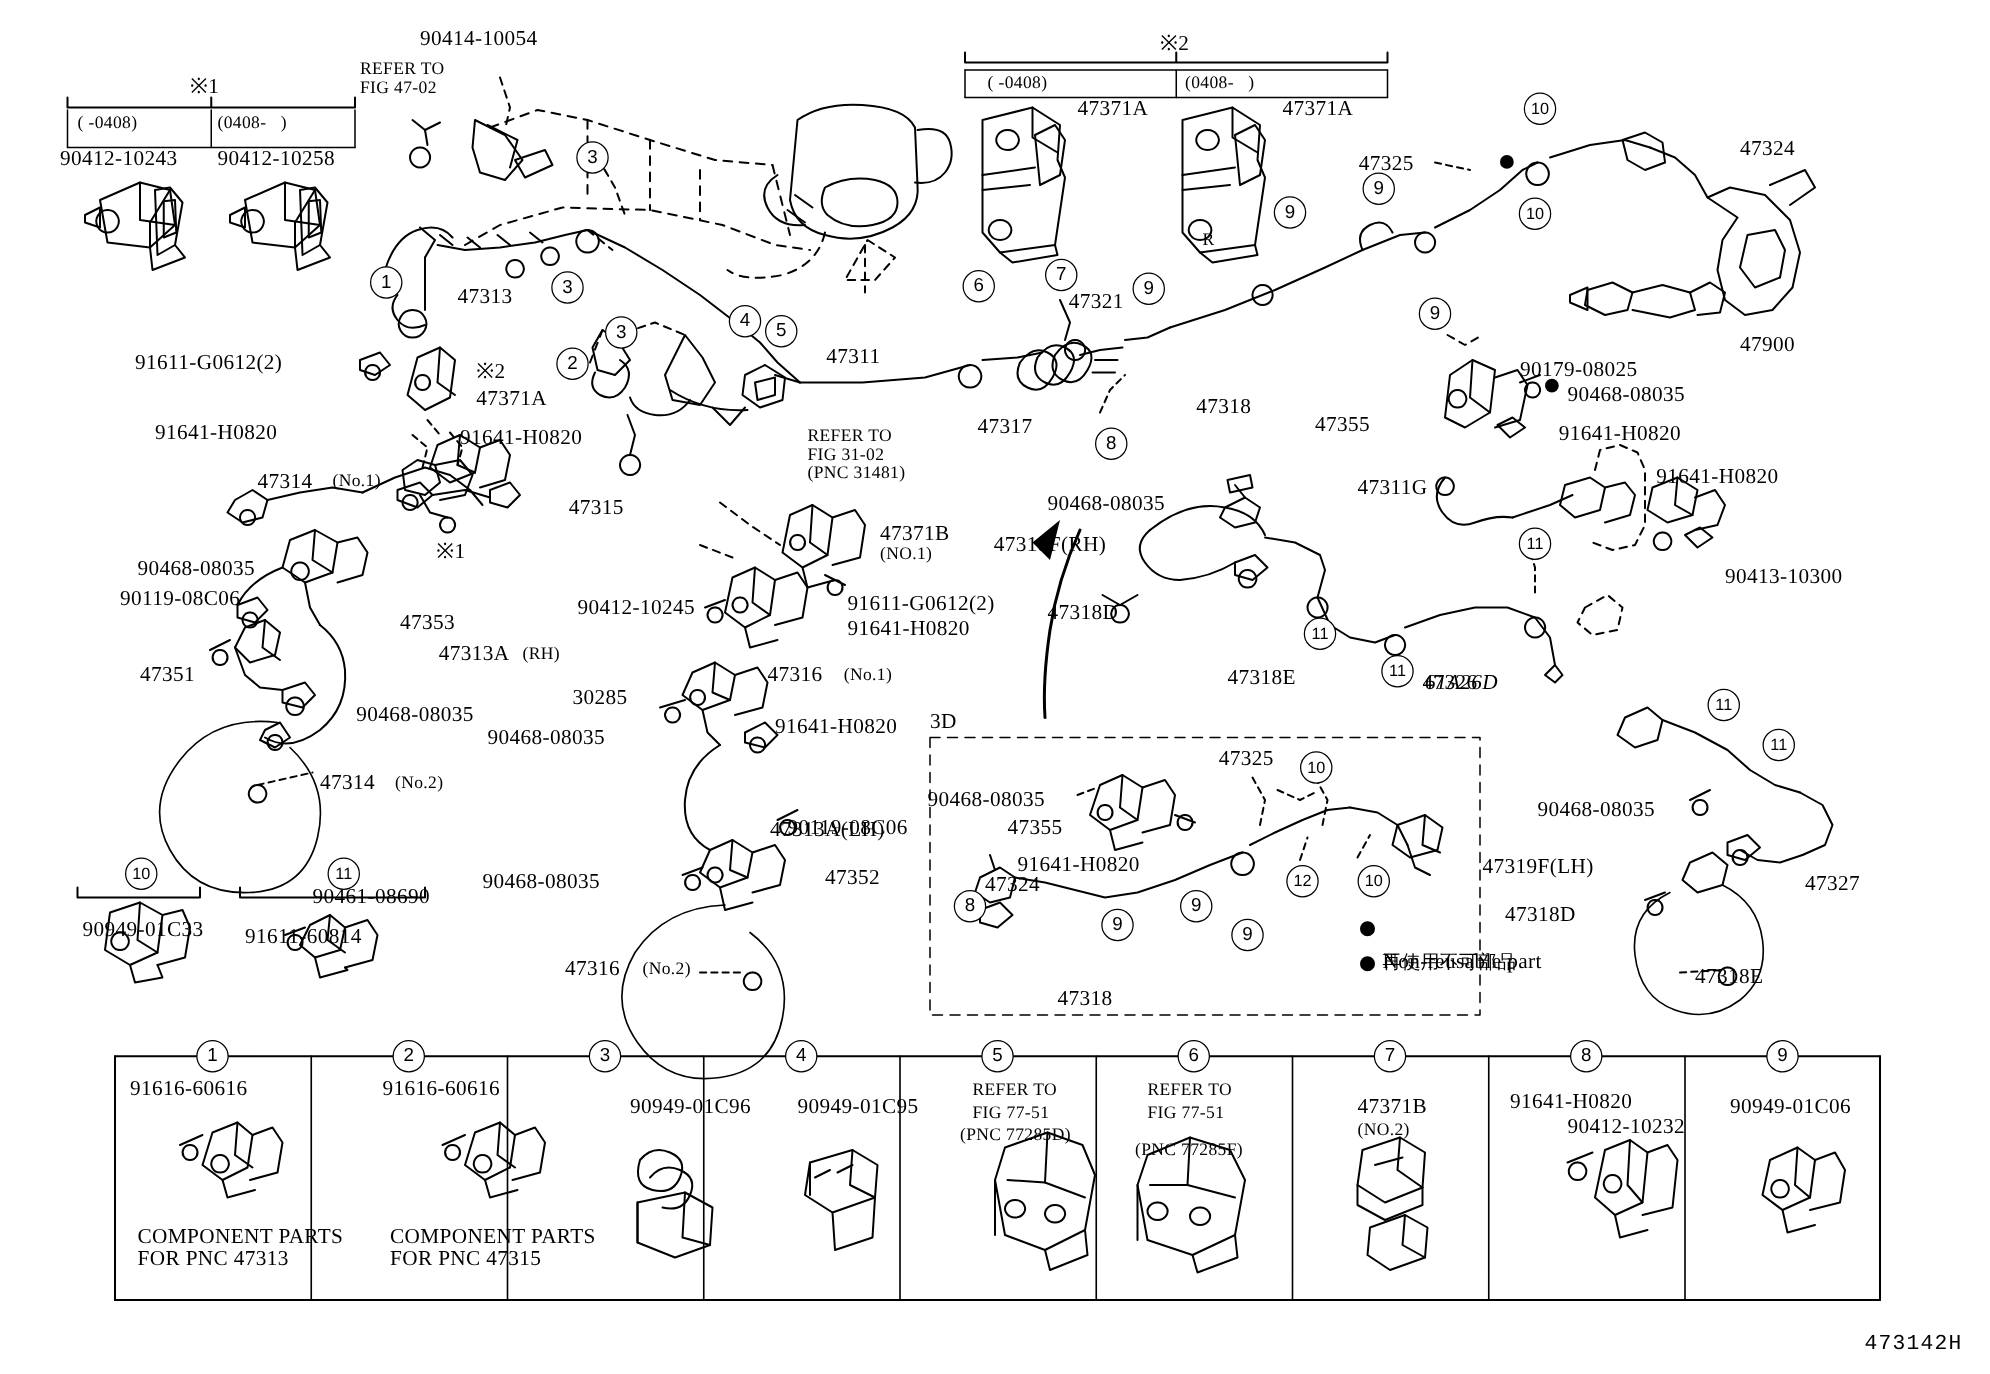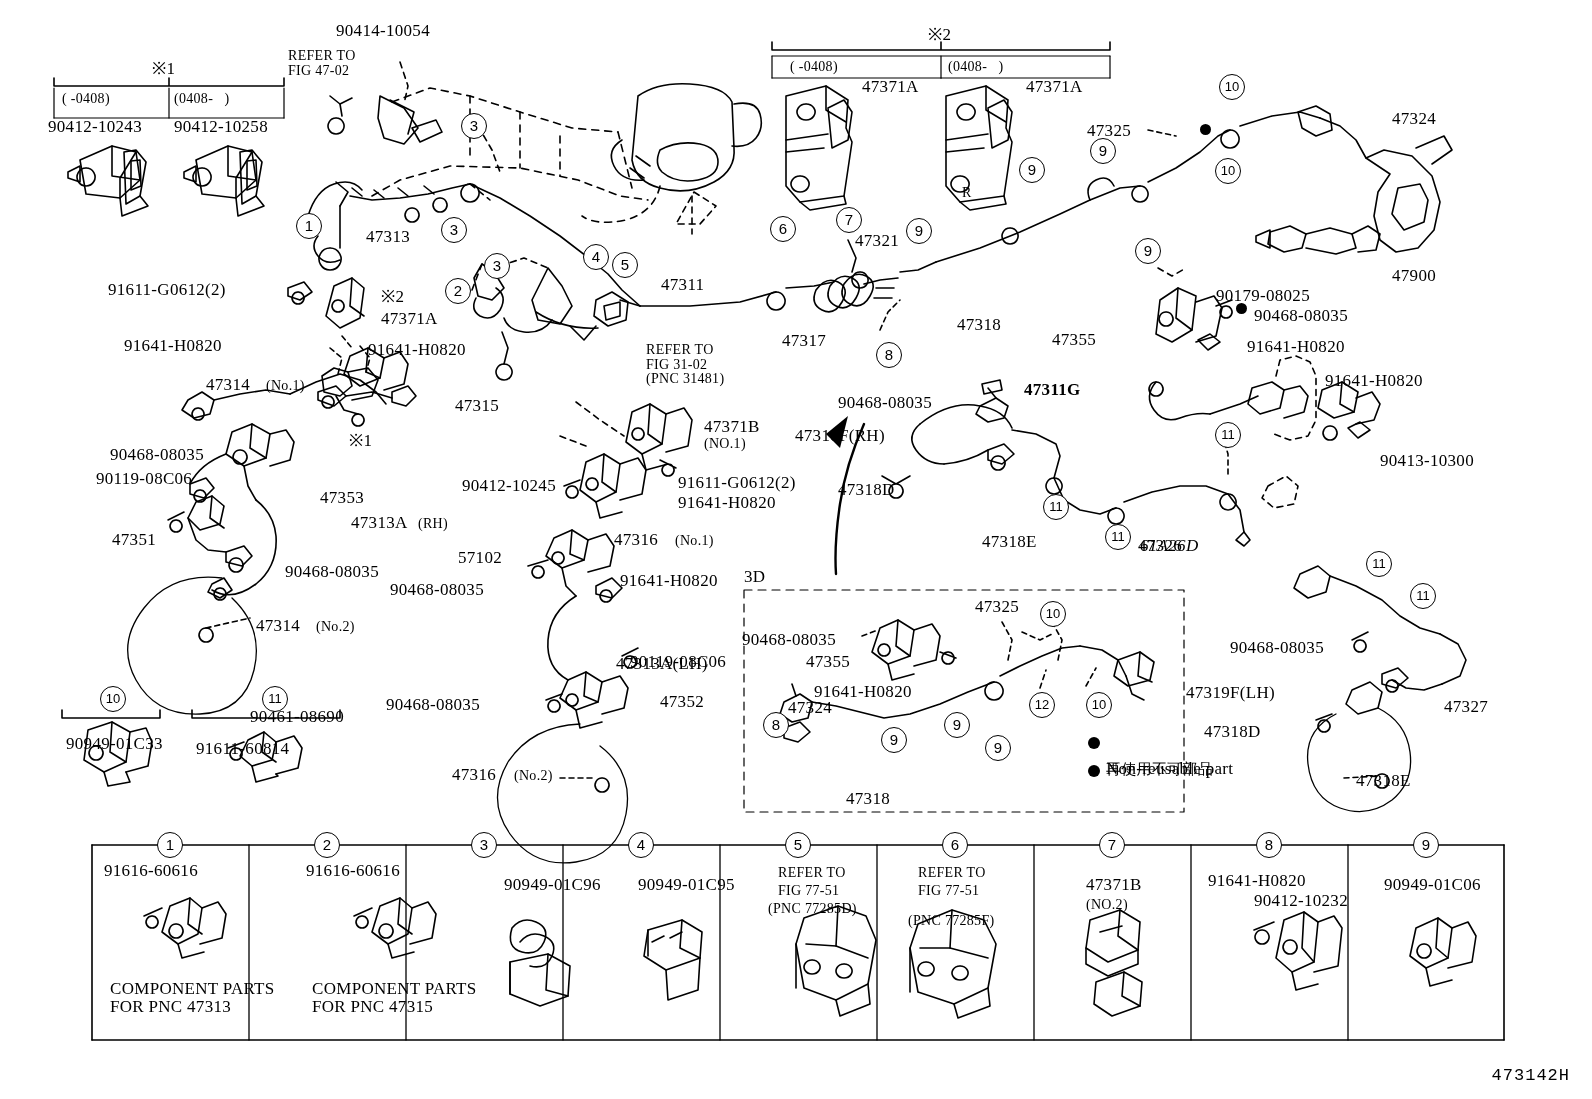--- a/index.html
+++ b/index.html
@@ -501,41 +501,41 @@
       <div class="lbl" style="left: 66px; top: 735px;">90949-01C33</div>
       <div class="lbl" style="left: 196px; top: 740px;">91611-60814</div>
       <div class="lbl" style="left: 250px; top: 708px;">90461-08690</div>
       <div class="lbl" style="left: 704px; top: 418px;">47371B</div>
       <div class="lbl sm" style="left: 704px; top: 437px;">(NO.1)</div>
       <div class="lbl" style="left: 462px; top: 477px;">90412-10245</div>
       <div class="lbl" style="left: 678px; top: 474px;">91611-G0612(2)</div>
       <div class="lbl" style="left: 678px; top: 494px;">91641-H0820</div>
       <div class="lbl" style="left: 614px; top: 531px;">47316</div>
       <div class="lbl sm" style="left: 675px; top: 534px;">(No.1)</div>
-      <div class="lbl" style="left: 458px; top: 549px;">57102</div>
+      <div class="lbl" style="left: 458px; top: 549px;">30285</div>
       <div class="lbl" style="left: 390px; top: 581px;">90468-08035</div>
       <div class="lbl" style="left: 620px; top: 572px;">91641-H0820</div>
       <div class="lbl" style="left: 616px; top: 655px; text-align: center;">47313A(LH)</div>
       <div class="lbl" style="left: 630px; top: 653px;">90119-08C06</div>
       <div class="lbl" style="left: 386px; top: 696px;">90468-08035</div>
       <div class="lbl" style="left: 660px; top: 693px;">47352</div>
       <div class="lbl" style="left: 452px; top: 766px;">47316</div>
       <div class="lbl sm" style="left: 514px; top: 769px;">(No.2)</div>
       <div class="lbl" style="left: 661px; top: 276px;">47311</div>
       <div class="lbl" style="left: 855px; top: 232px;">47321</div>
       <div class="lbl" style="left: 782px; top: 332px;">47317</div>
       <div class="lbl" style="left: 957px; top: 316px;">47318</div>
       <div class="lbl" style="left: 1087px; top: 122px;">47325</div>
       <div class="lbl" style="left: 1392px; top: 110px;">47324</div>
       <div class="lbl" style="left: 1392px; top: 267px;">47900</div>
       <div class="lbl" style="left: 1216px; top: 287px;">90179-08025</div>
       <div class="lbl" style="left: 1254px; top: 307px;">90468-08035</div>
       <div class="lbl" style="left: 1247px; top: 338px;">91641-H0820</div>
       <div class="lbl" style="left: 1052px; top: 331px;">47355</div>
-      <div class="lbl" style="left: 1024px; top: 381px; font-weight: bold;">47311G</div>
+      <div class="lbl" style="left: 1086px; top: 381px;">47311G</div>
       <div class="lbl" style="left: 1325px; top: 372px;">91641-H0820</div>
       <div class="lbl" style="left: 1352px; top: 452px; margin-left: 28px;">90413-10300</div>
       <div class="lbl" style="left: 838px; top: 394px;">90468-08035</div>
       <div class="lbl" style="left: 795px; top: 427px;">47318F(RH)</div>
       <div class="lbl" style="left: 838px; top: 481px;">47318D</div>
       <div class="lbl" style="left: 982px; top: 533px;">47318E</div>
       <div class="lbl" style="left: 1138px; top: 537px;">47326</div>
       <div class="lbl" style="left: 1140px; top: 537px; font-style: italic;">61A26D</div>
       <div class="lbl" style="left: 744px; top: 568px;">3D</div>
       <div class="lbl" style="left: 975px; top: 598px;">47325</div>

